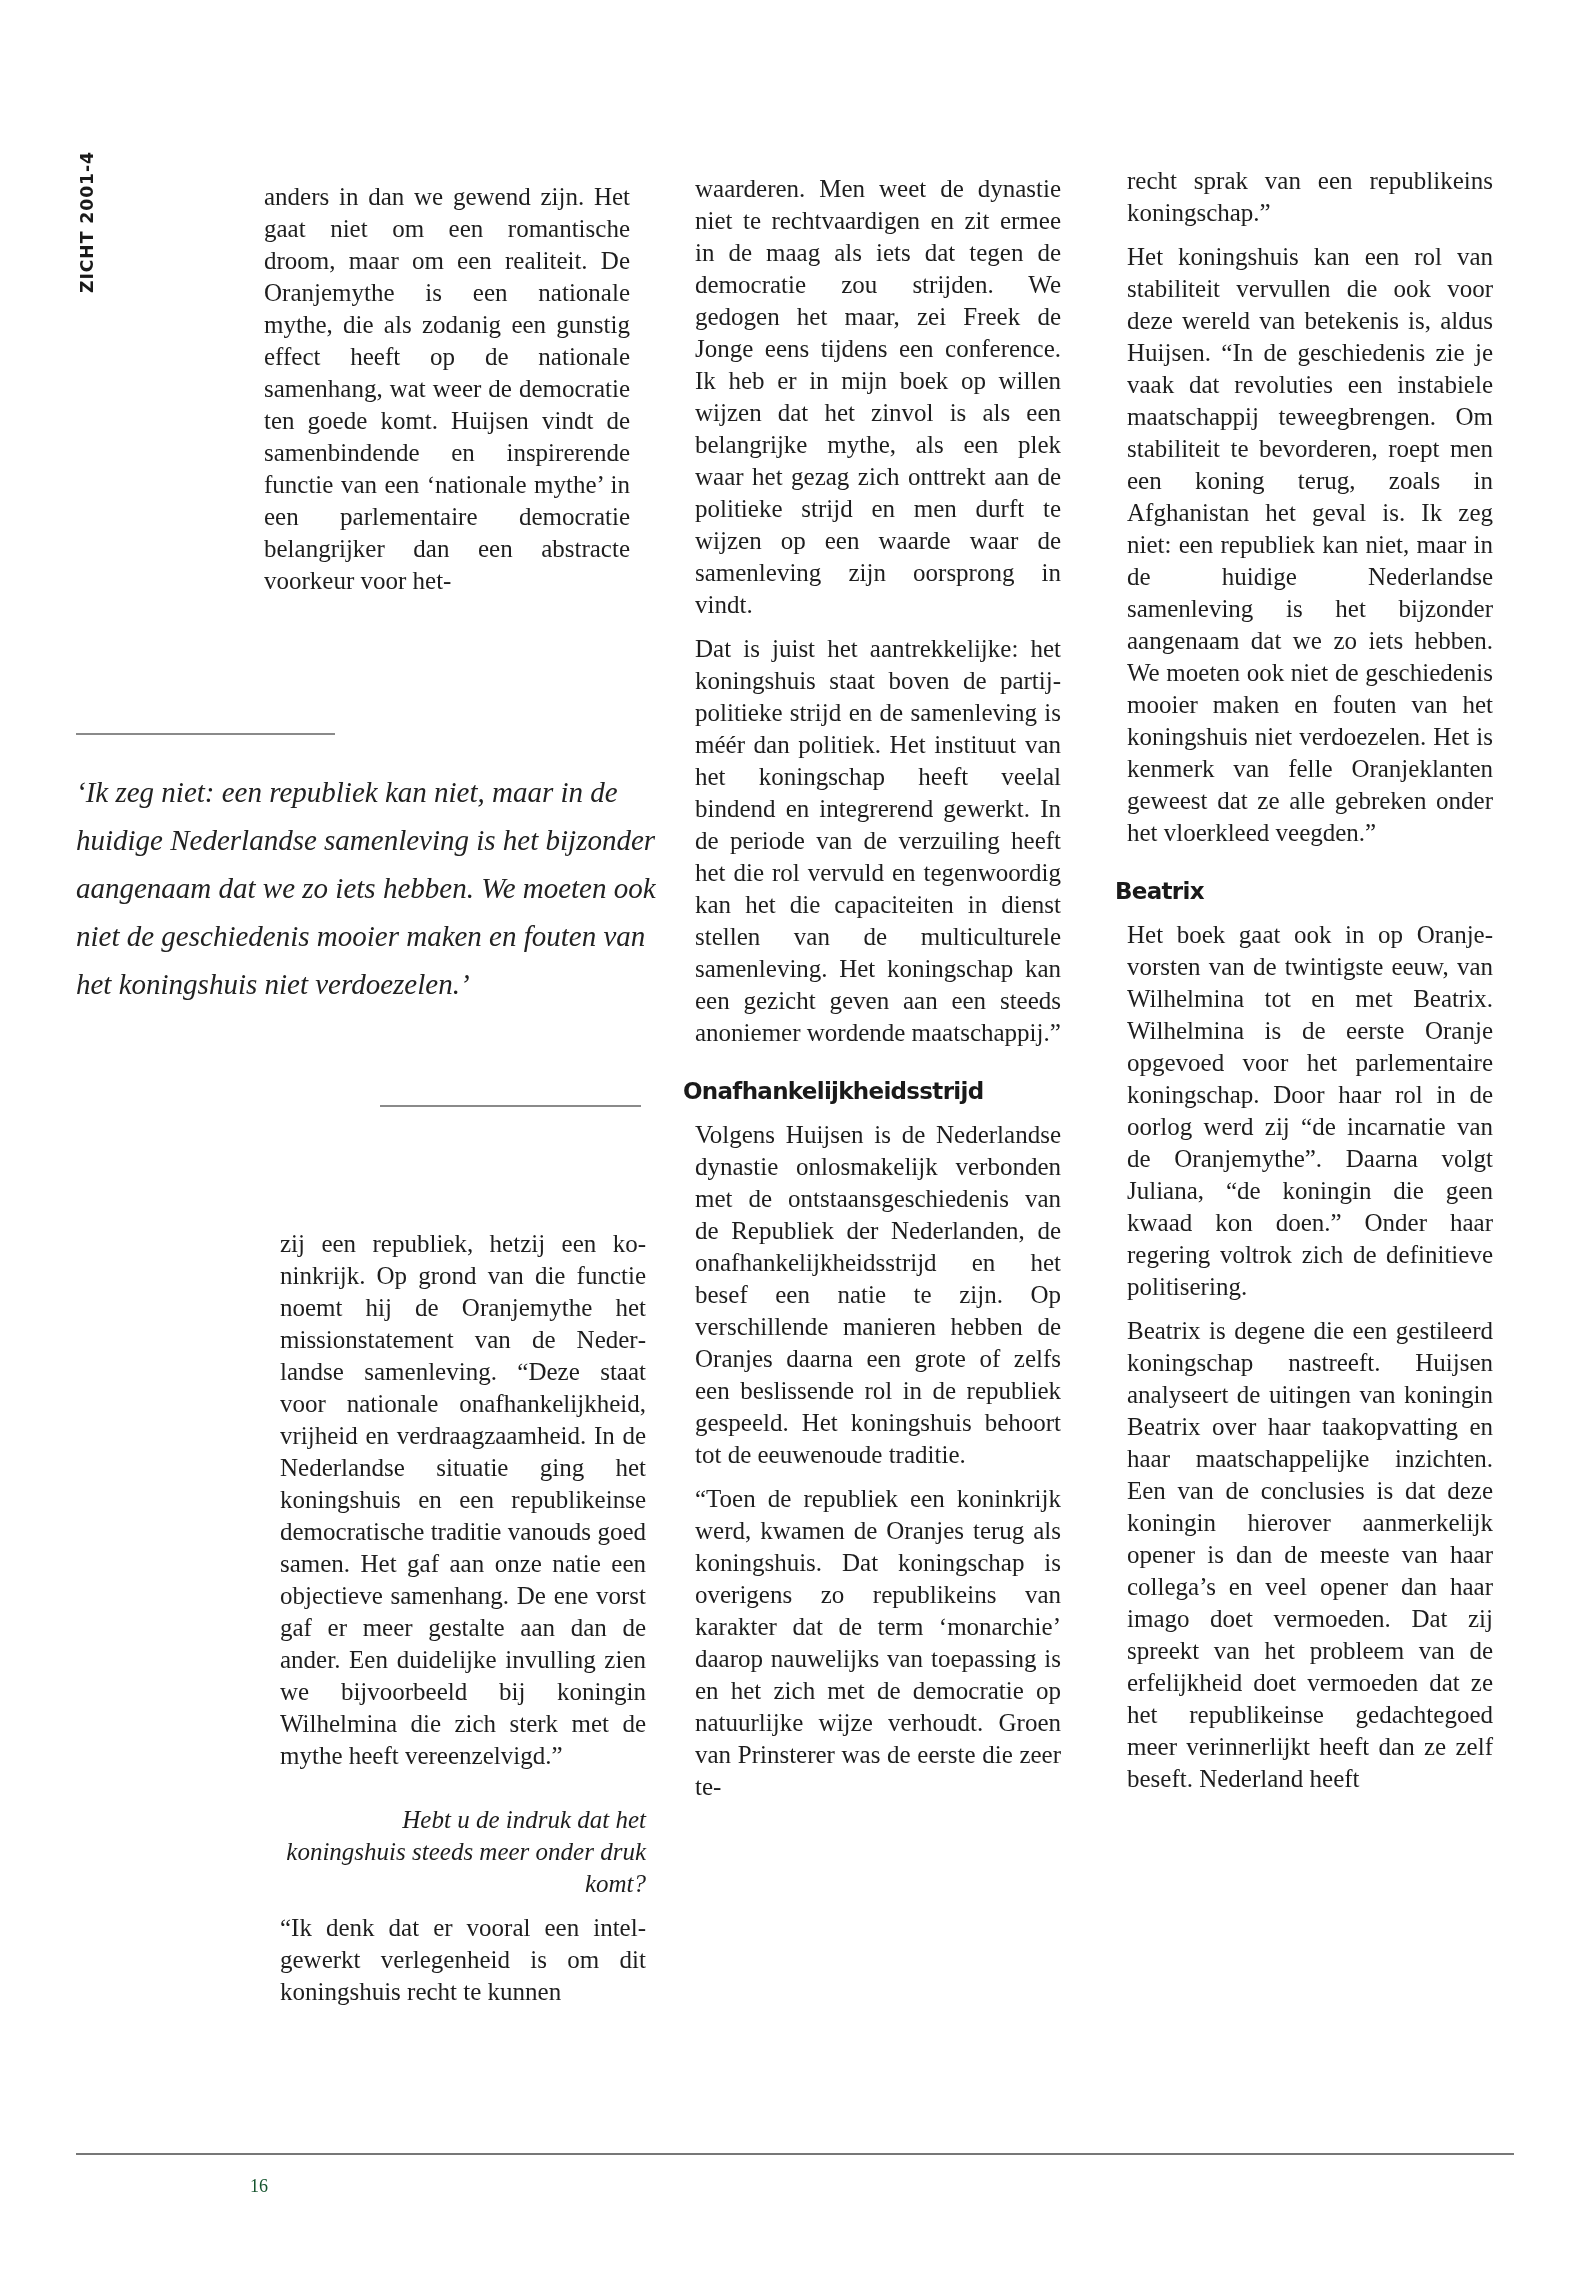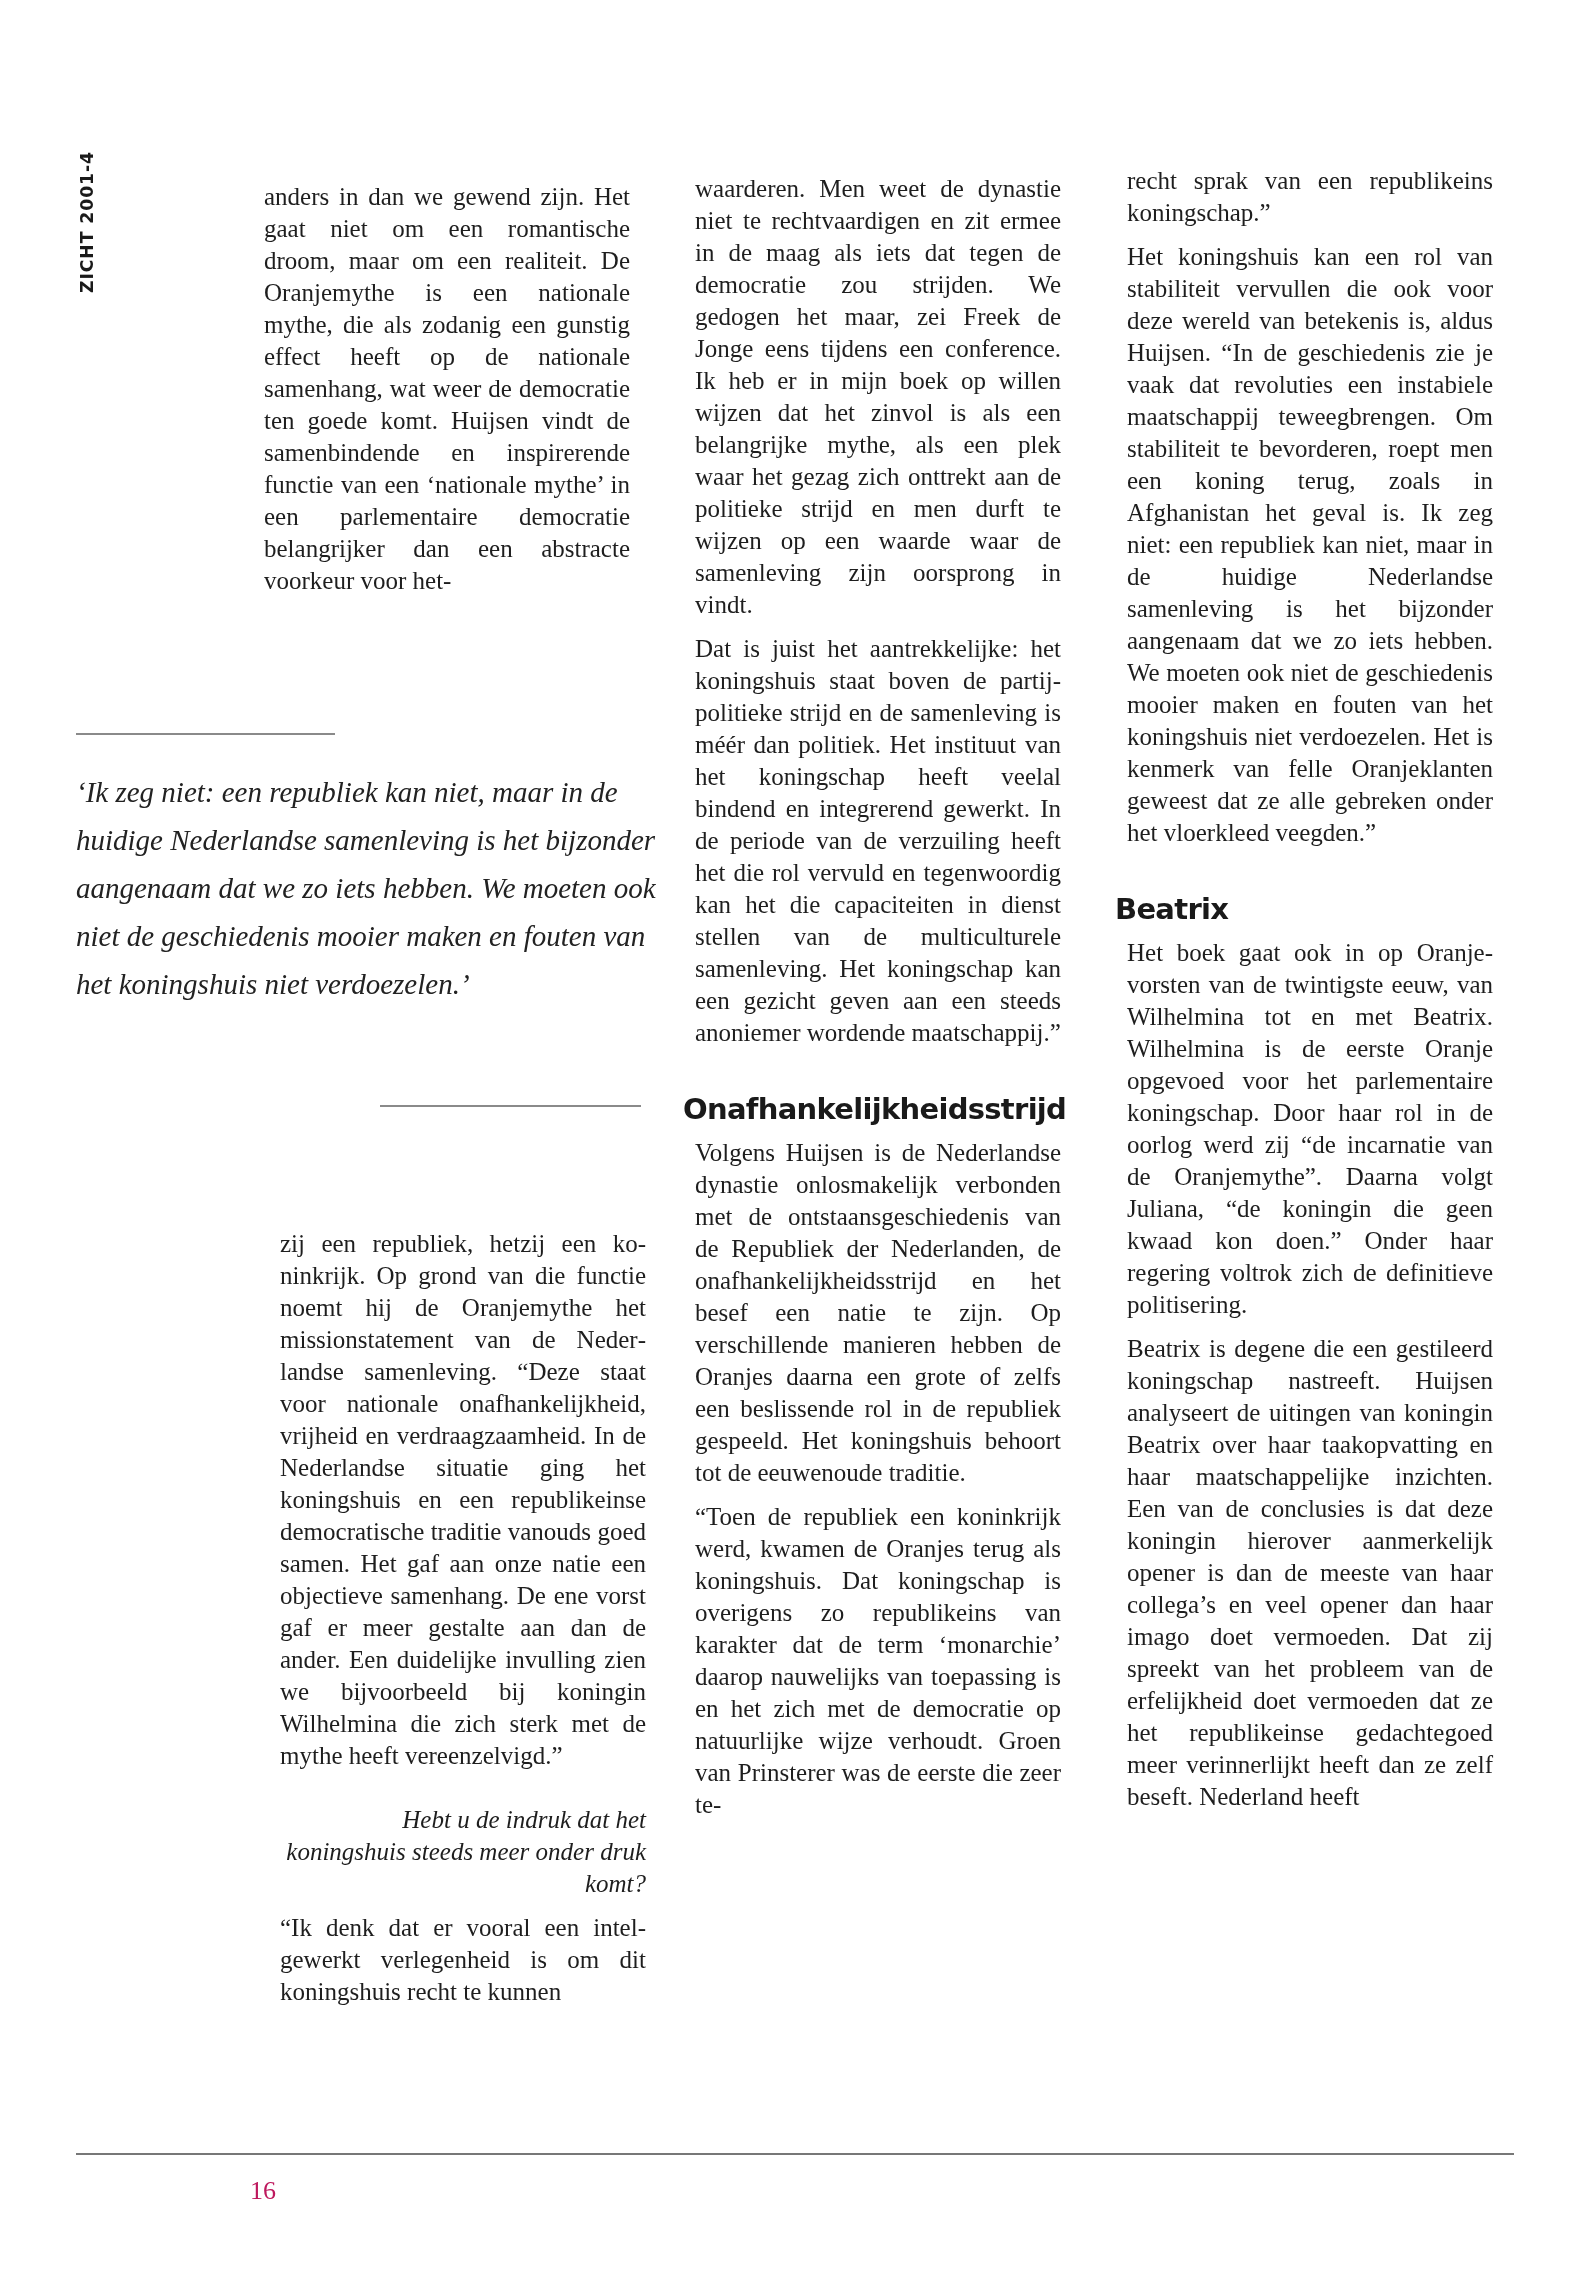--- a/index.html
+++ b/index.html
@@ -19,23 +19,23 @@
   }
   .col {
     position: absolute;
     font-family: "Liberation Serif", serif;
     font-size: 25px; line-height: 32px;
     text-align: justify; hyphens: manual;
   }
   .col p { margin: 12px; }
   .col p.gap { margin-top: 32px; }
   .col h3 {
-    margin: 44px 0 0 0;
+    margin: 26px 0 0 0;
     font-family: "DejaVu Sans", sans-serif; font-weight: bold;
-    font-size: 29px; line-height: 32px; letter-spacing: -0.7px;
+    font-size: 23px; line-height: 32px; letter-spacing: -0.7px;
     text-align: left; color: #1a1a1a;
   }
   .col .q { font-style: italic; text-align: right; }
   .c1a { left: 252px; top: 169px; width: 390px; }
   .c1b { left: 268px; top: 1216px; width: 390px; }
   .c2  { left: 683px; top: 161px; width: 390px; }
   .c3  { left: 1115px; top: 153px; width: 390px; }
 
   .rule { position: absolute; height: 1.7px; background: #8a8a8a; }
   .rule-top { left: 76px; top: 733px; width: 259px; }
@@ -44,21 +44,21 @@
 
   .pullquote {
     position: absolute; left: 76px; top: 768px; width: 604px;
     font-family: Liberation Serif, serif; font-style: italic;
     font-size: 29px; line-height: 48px; color: #222;
   }
   .pullquote p { margin: 0; }
 
   .pagenum {
     position: absolute; left: 250px; top: 2176px;
-    font-family: "Liberation Serif", serif; font-size: 26px; color: #be185d;
+    font-family: "Liberation Serif", serif; font-size: 18px; color: #14532d;
   }
 </style>
 </head>
 <body>
 
 <div class="spine">
   <span>ZICHT 2001-4</span>
 </div>
 
 <div class="col c1a">

